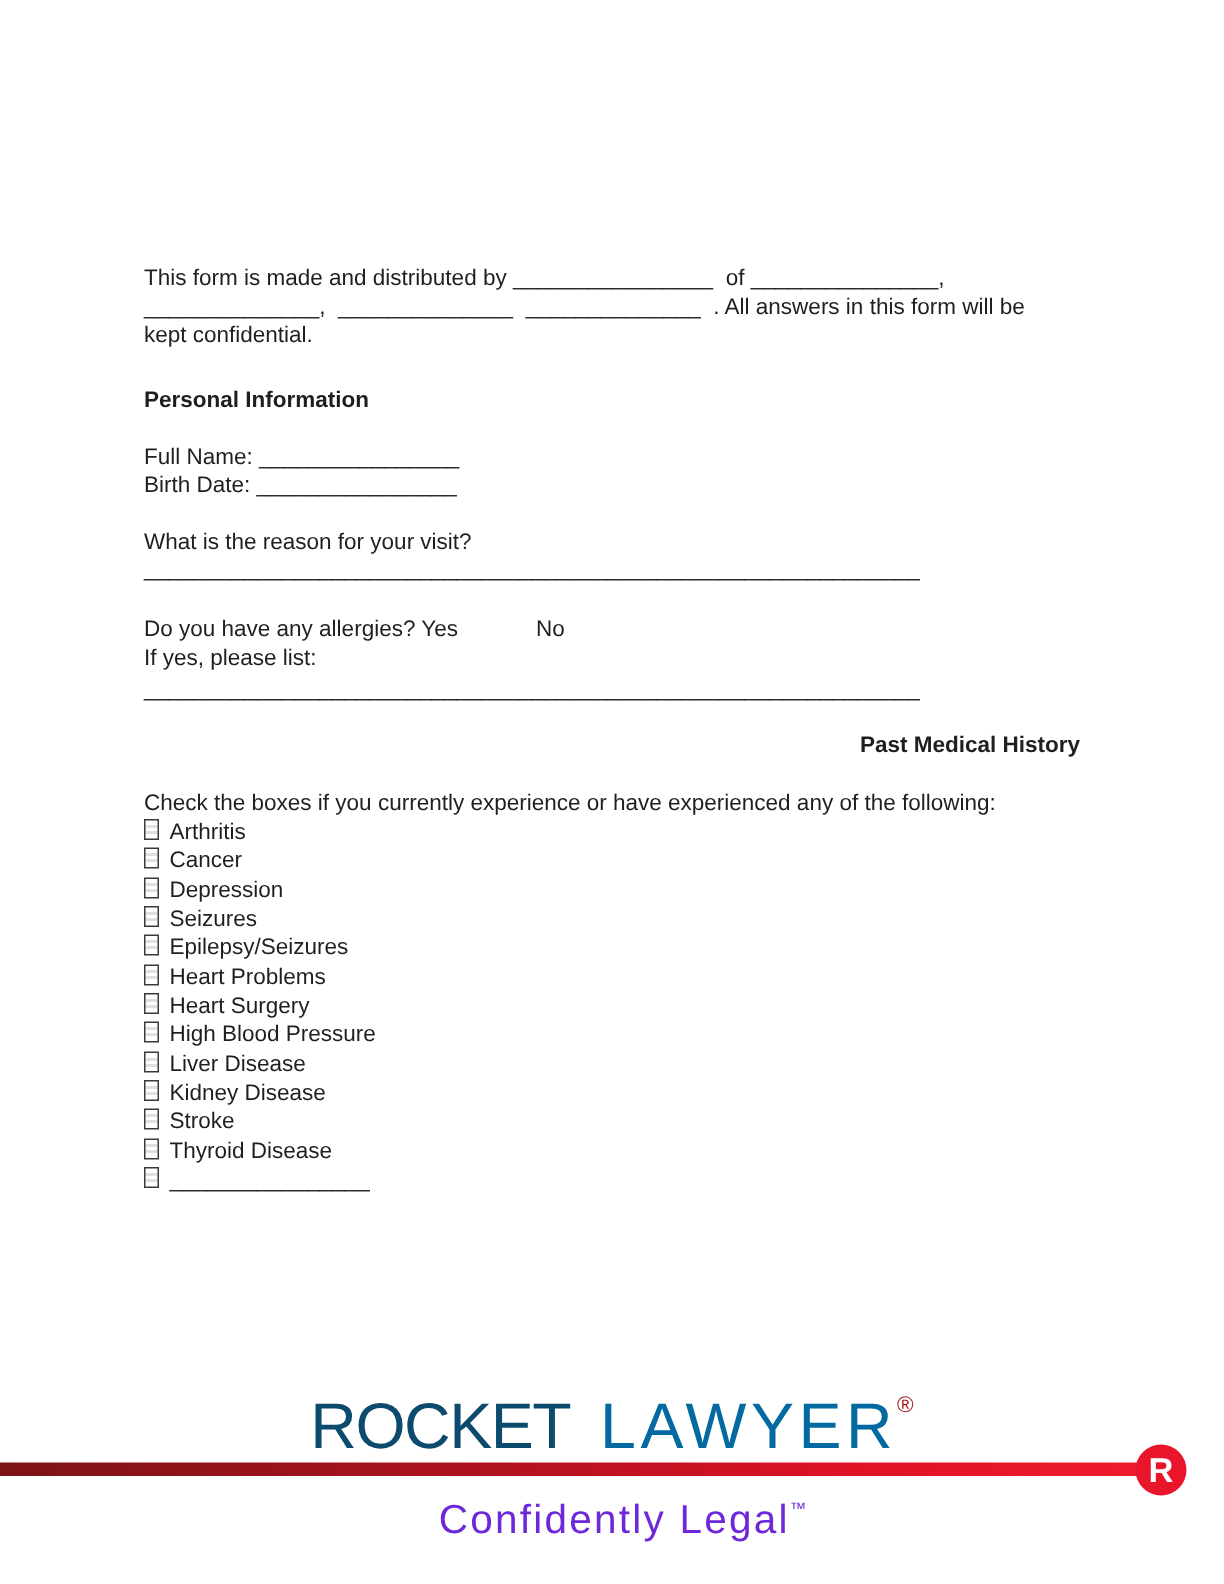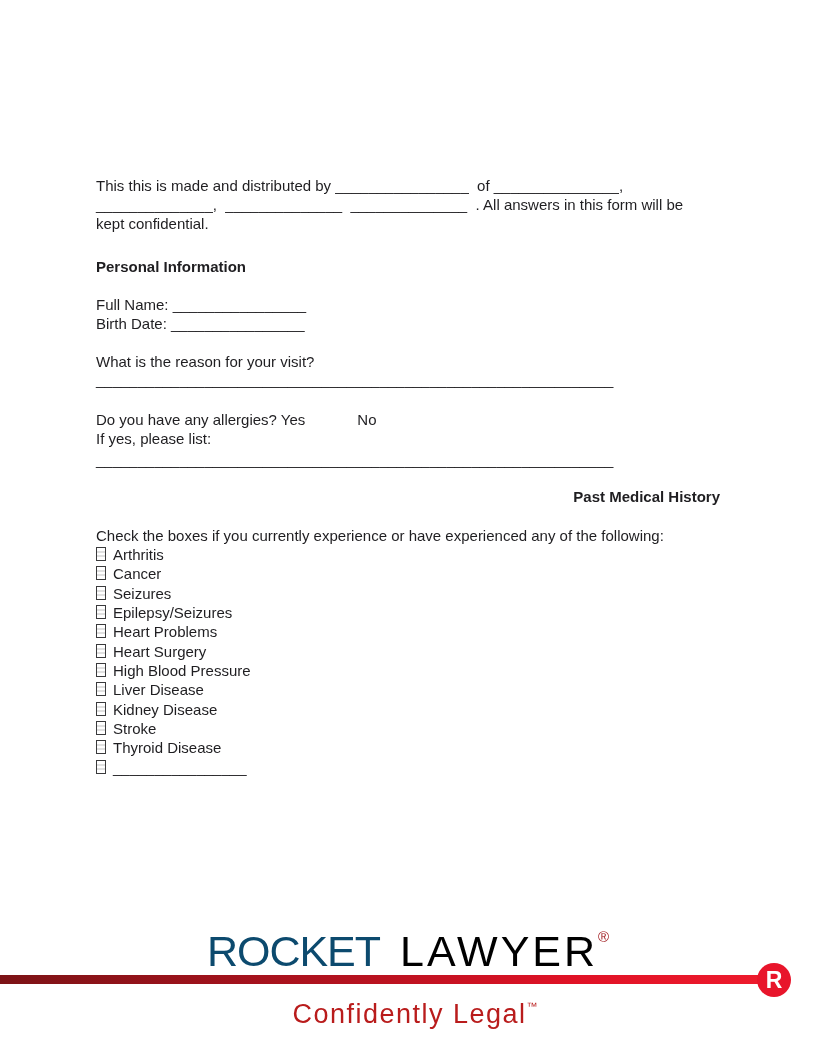--- a/index.html
+++ b/index.html
@@ -35,21 +35,21 @@
     white-space:nowrap;
   }
   .logo .rocket{
     font-weight:400;
     color:#0c4a6e;
     letter-spacing:-1px;
     text-align:right;
   }
   .logo .lawyer{
     font-weight:300;
-    color:#000000;
+    color:#0369a1;
     letter-spacing:3px;
     margin-left:20px;
   }
   .logo .reg{
     font-weight:400;
     color:#a32125;
     font-size:15px;
     vertical-align:24px;
     letter-spacing:0;
   }
@@ -65,39 +65,39 @@
     background:#e8152b;
     color:#ffffff;
     font-weight:800;
     font-size:23px;line-height:34px;
     text-align:center;
   }
   .tagline{
     top:989px;
     font-size:27px;line-height:34px;
     font-weight:300;
-    color:#b91c1c;
+    color:#6d28d9;
     letter-spacing:1.5px;
     padding-left:14px;
   }
   .tagline .tm{
     font-size:11px;
     vertical-align:13px;
     letter-spacing:0;
   }
   .no-option{margin-left:52px;}
 </style>
 </head>
 <body>
 
 <div class="sheet">
 
 
   <div class="abs lm" style="top:176px;">
-    <div class="pre">This this is made and distributed by ________________  of _______________,</div>
+    <div class="pre">This form is made and distributed by ________________  of _______________,</div>
     <div class="pre">______________,  ______________  ______________  . All answers in this form will be</div>
     <div class="pre">kept confidential.</div>
   </div>
 
   <div class="abs lm bold" style="top:257px;">Personal Information</div>
 
   <div class="abs lm" style="top:295px;">
     <span class="pre">Full Name: </span><span class="blank">________________</span>
   </div>
   <div class="abs lm" style="top:314px;">
@@ -112,20 +112,21 @@
   </div>
   <div class="abs lm" style="top:429px;">If yes, please list:</div>
   <div class="abs lm blank" style="top:450px;">______________________________________________________________</div>
 
   <div class="abs lm bold" style="top:487px;text-align:right;">Past Medical History</div>
   <div class="abs lm" style="top:526px;">Check the boxes if you currently experience or have experienced any of the following:</div>
 
   <div class="abs lm" style="top:545px;">
     <div class="check-row"><span class="tofu"></span><span>Arthritis</span></div>
     <div class="check-row"><span class="tofu"></span><span>Cancer</span></div>
+    <div class="check-row"><span class="tofu"></span><span>Depression</span></div>
     <div class="check-row"><span class="tofu"></span><span>Seizures</span></div>
     <div class="check-row"><span class="tofu"></span><span>Epilepsy/Seizures</span></div>
     <div class="check-row"><span class="tofu"></span><span>Heart Problems</span></div>
     <div class="check-row"><span class="tofu"></span><span>Heart Surgery</span></div>
     <div class="check-row"><span class="tofu"></span><span>High Blood Pressure</span></div>
     <div class="check-row"><span class="tofu"></span><span>Liver Disease</span></div>
     <div class="check-row"><span class="tofu"></span><span>Kidney Disease</span></div>
     <div class="check-row"><span class="tofu"></span><span>Stroke</span></div>
     <div class="check-row"><span class="tofu"></span><span>Thyroid Disease</span></div>
     <div class="check-row"><span class="tofu"></span><span class="blank">________________</span></div>

